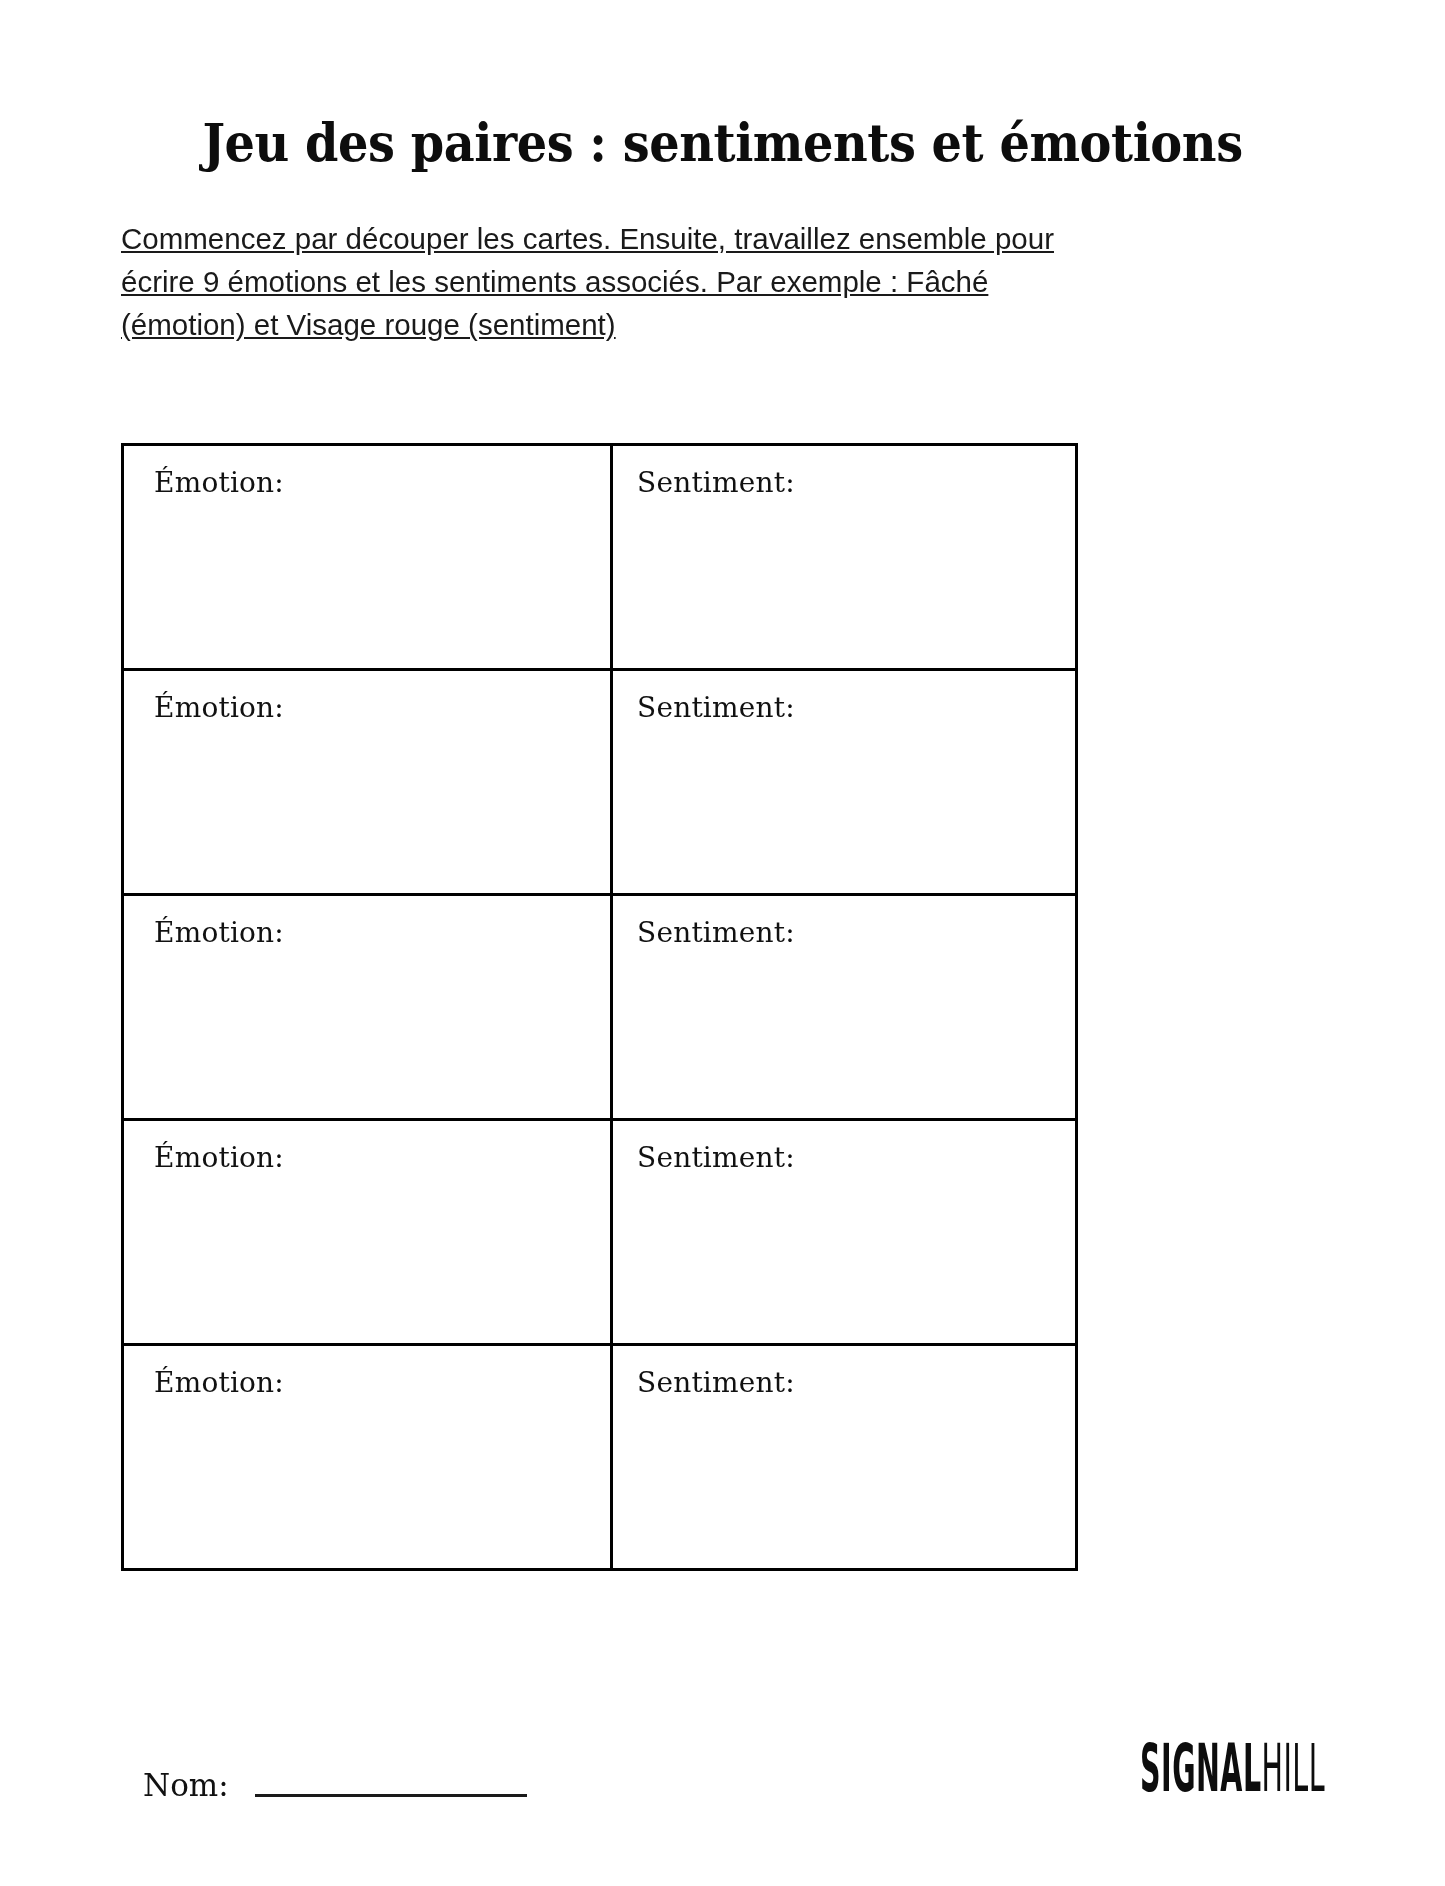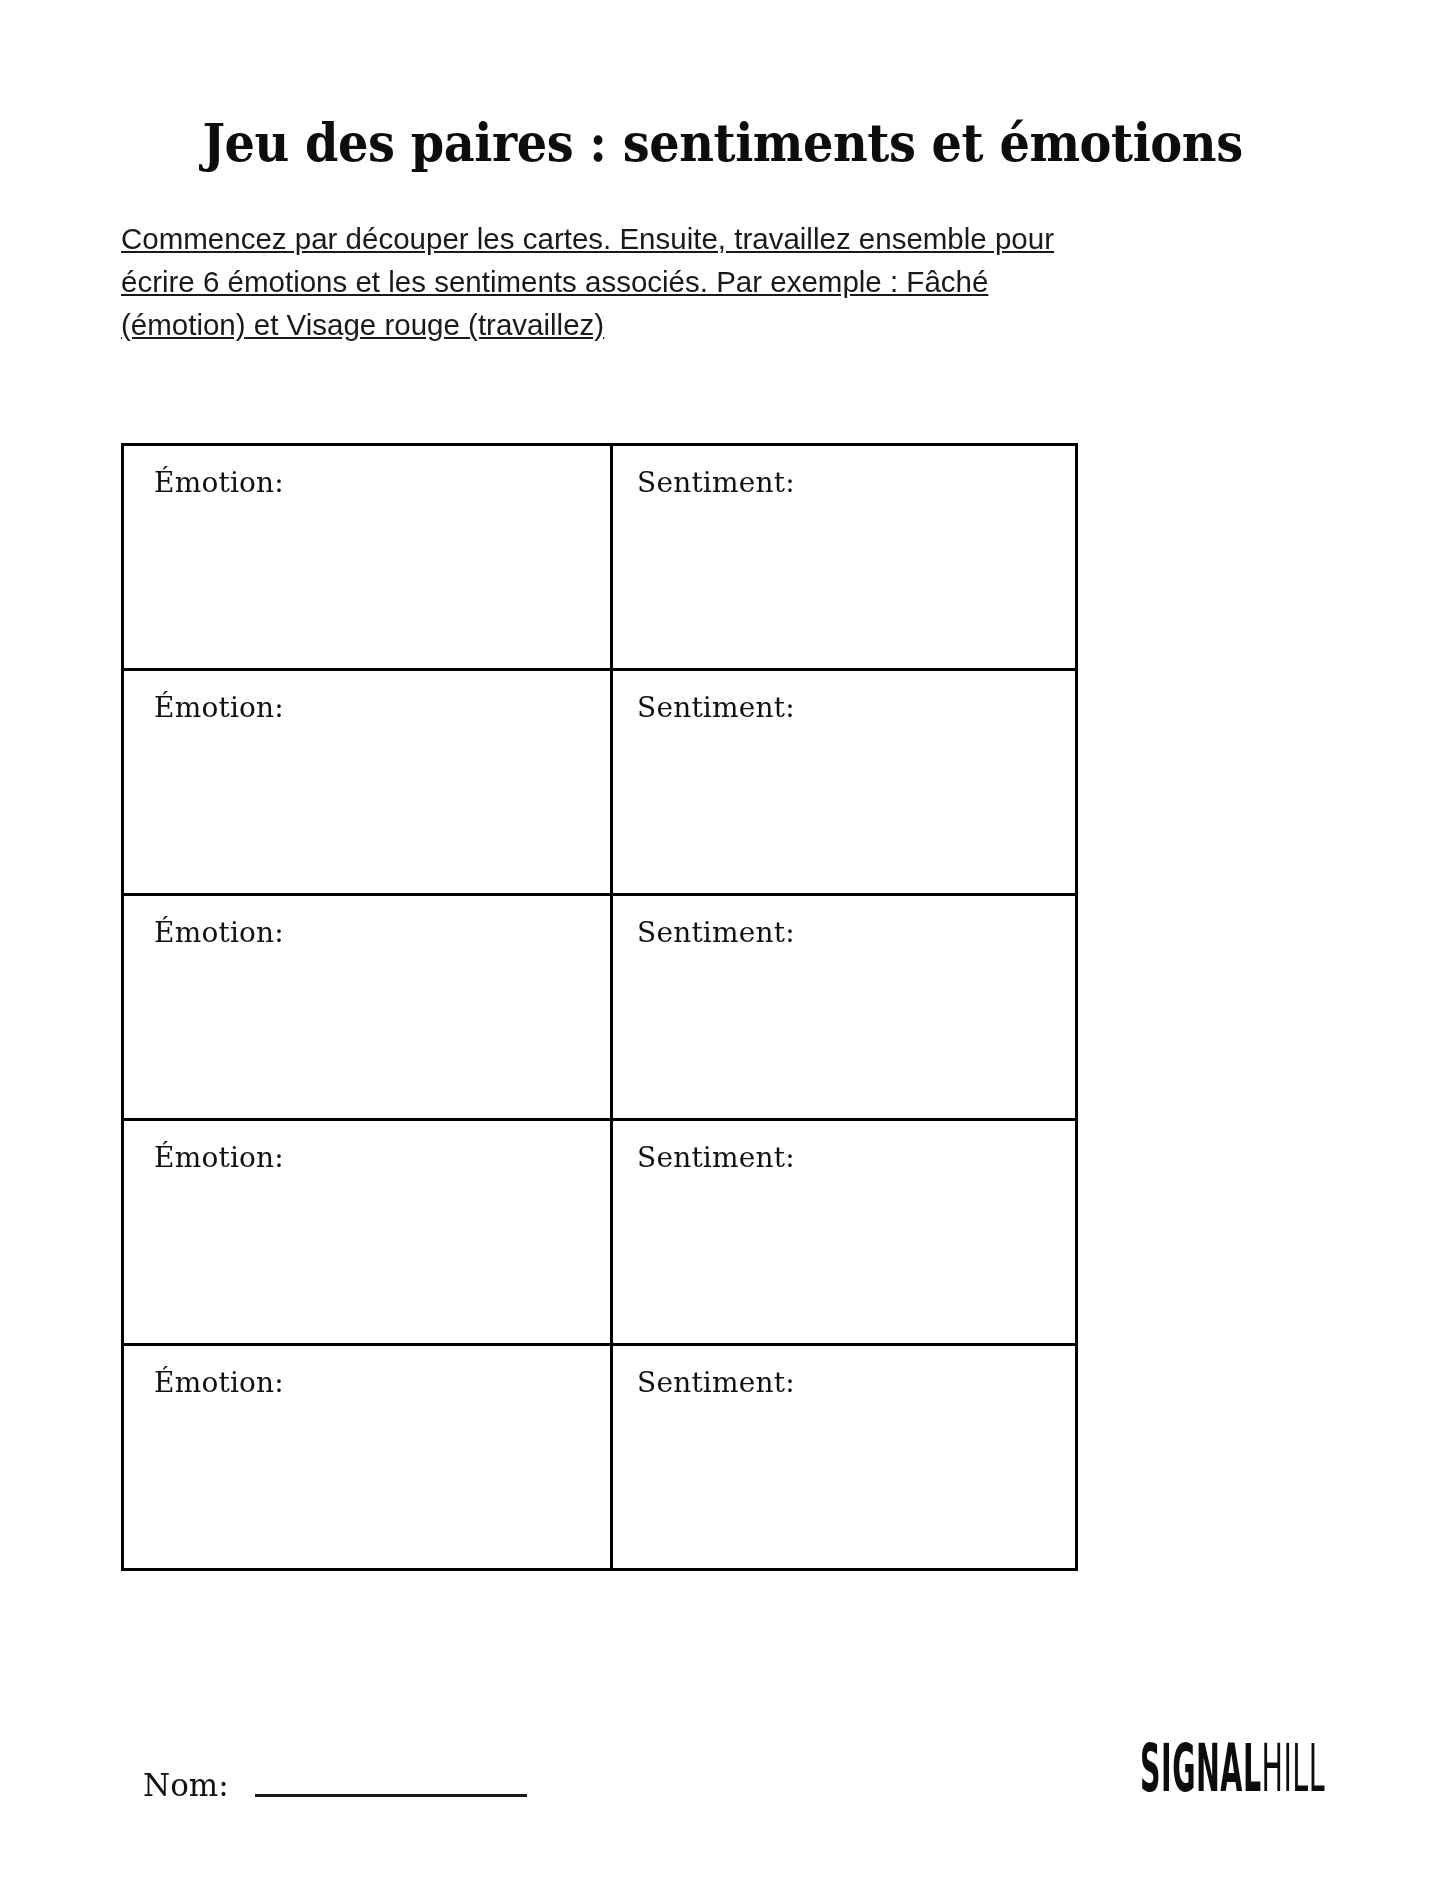--- a/index.html
+++ b/index.html
@@ -149,22 +149,22 @@
 </style>
 </head>
 <body>
 
 <div class="page">
 
   <h1 class="title">Jeu des paires : sentiments et émotions</h1>
 
   <div class="intro">
     <span class="line">Commencez par découper les cartes. Ensuite, travaillez ensemble pour</span>
-    <span class="line">écrire 6 émotions et les sentiments associés. Par exemple : Fâché</span>
-    <span class="line">(émotion) et Visage rouge (travaillez)</span>
+    <span class="line">écrire 9 émotions et les sentiments associés. Par exemple : Fâché</span>
+    <span class="line">(émotion) et Visage rouge (sentiment)</span>
   </div>
 
   <div class="grid">
 
     <div class="grid-row">
       <div class="cell cell-emotion">
         <span class="cell-label">Émotion:</span>
       </div>
       <div class="cell cell-sentiment">
         <span class="cell-label">Sentiment:</span>

